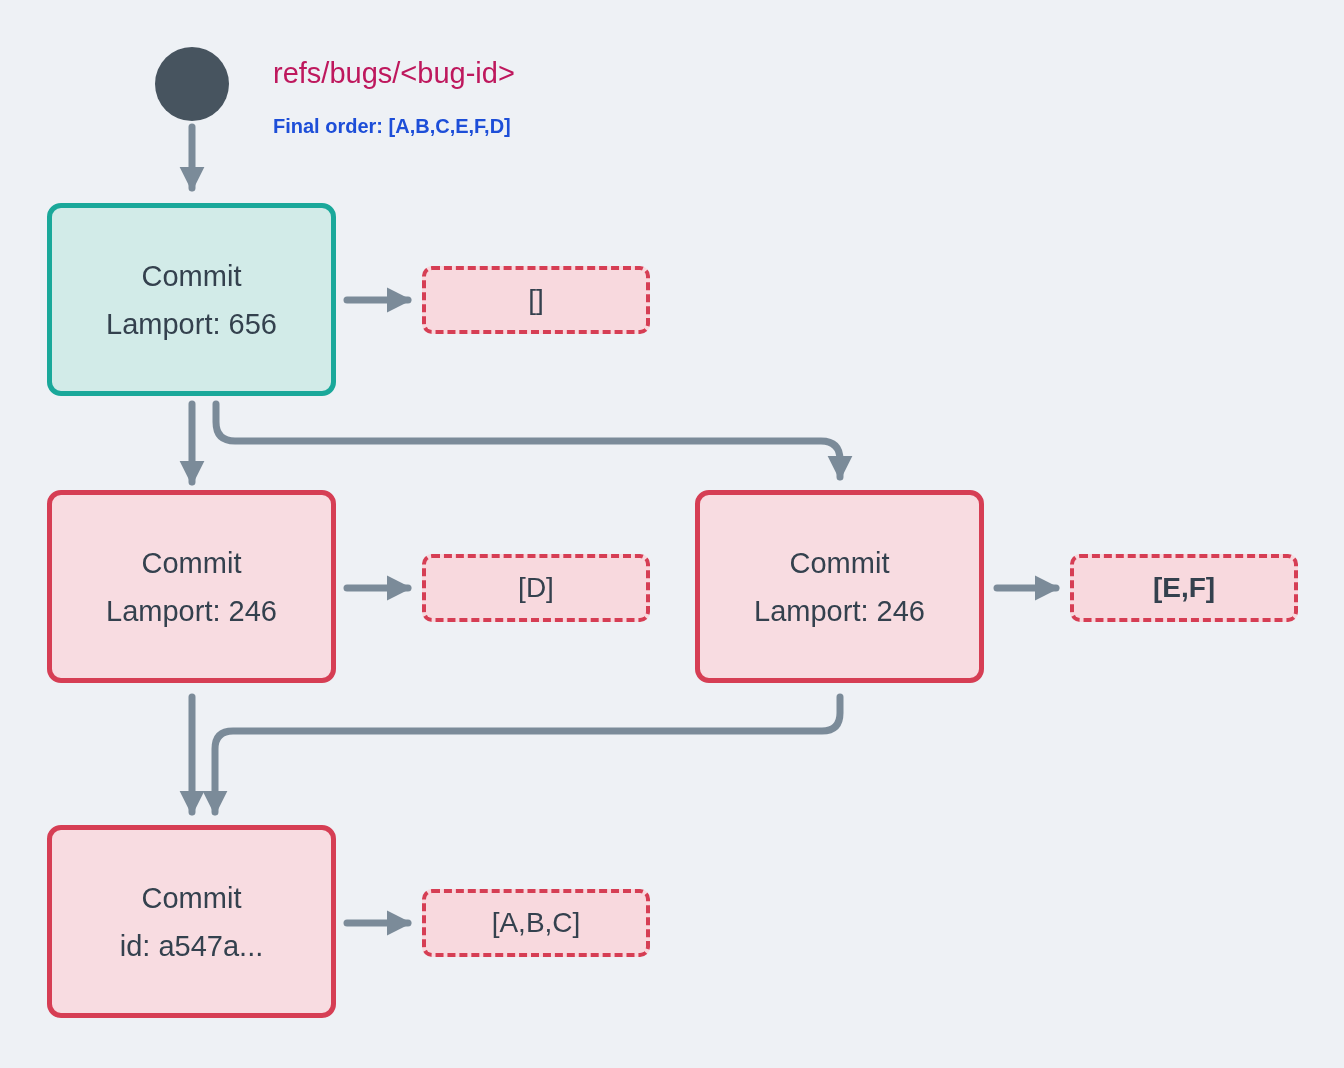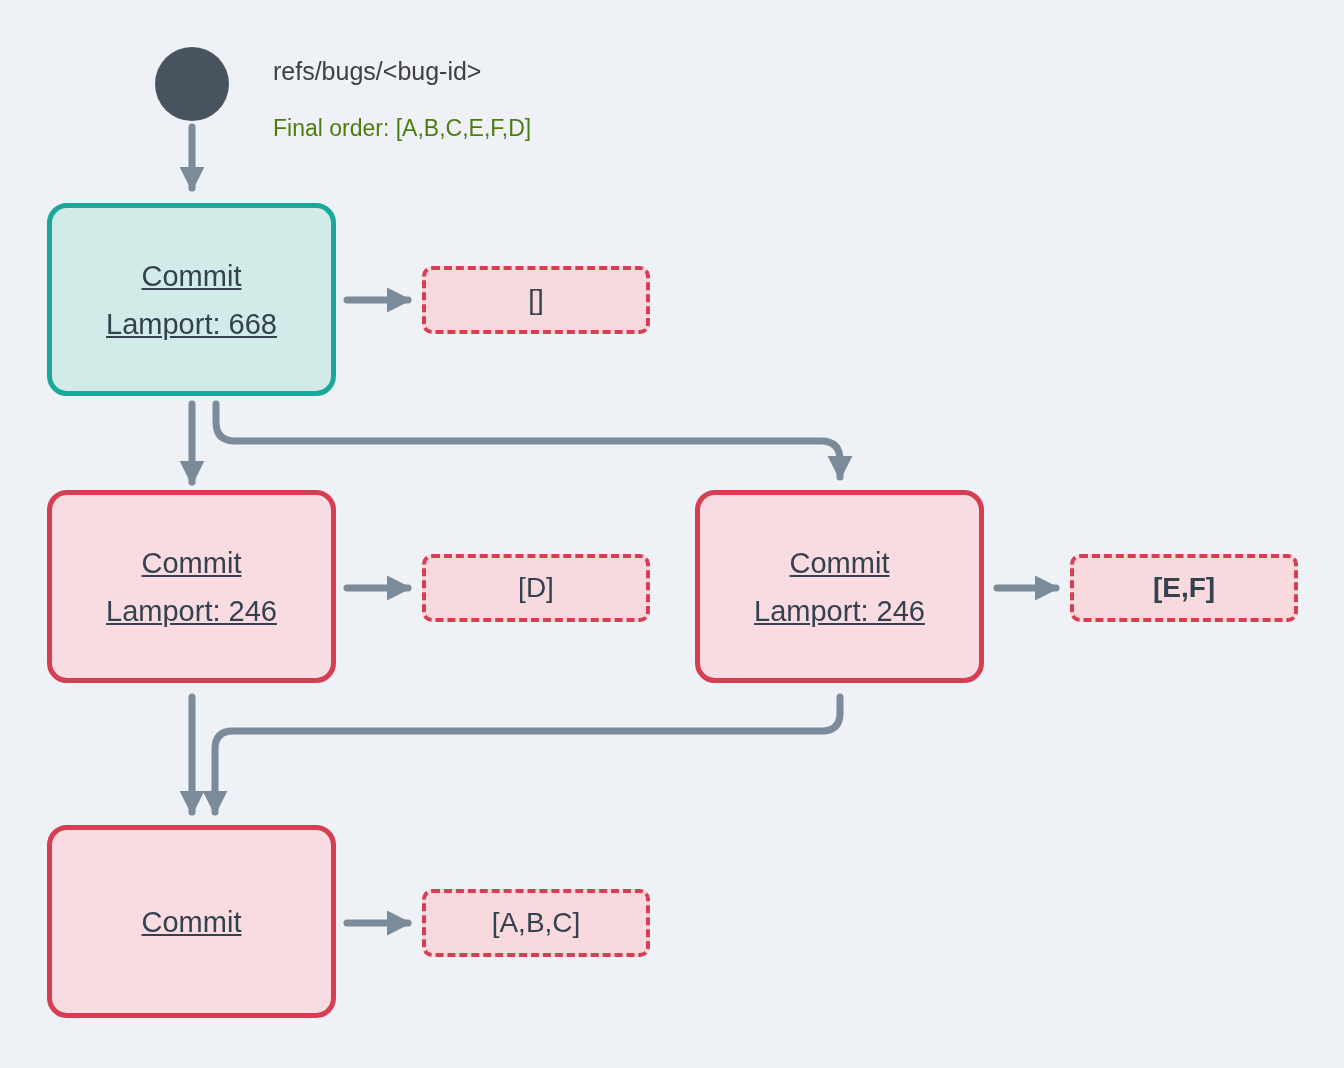--- a/index.html
+++ b/index.html
@@ -35,49 +35,48 @@
     position:absolute;
     left:155px;top:47px;
     width:74px;height:74px;
     border-radius:50%;
     background:var(--ref-circle);
     z-index:2;
   }
   .ref-label{
     position:absolute;
     left:273px;top:57px;
-    font-size:25px;
-    color:#404040;
+    font-size:29px;
+    color:#be185d;
     white-space:nowrap;
     z-index:2;
   }
   .final-order-label{
     position:absolute;
     left:273px;top:115px;
-    font-size:23px;
-    font-weight:normal;
-    color:#4d7c0f;
+    font-size:20px;
+    font-weight:bold;
+    color:#1d4ed8;
     white-space:nowrap;
     z-index:2;
   }
   .commit-node{
     position:absolute;
     box-sizing:border-box;
     width:289px;height:193px;
-    border-radius:20px;
+    border-radius:14px;
     display:flex;
     flex-direction:column;
     align-items:center;
     justify-content:center;
     font-size:29px;
     line-height:48px;
     color:var(--text);
     z-index:2;
     text-align:center;
-    text-decoration:underline;
   }
   .commit-node.head{
     background:var(--teal-fill);
     border:5px solid var(--teal-border);
   }
   .commit-node.normal{
     background:var(--red-fill);
     border:5px solid var(--red-border);
   }
   .node-0{left:47px;top:203px;}
@@ -127,34 +126,35 @@
     </g>
   </svg>
 
   <div class="ref-circle"></div>
 
   <div class="ref-label">refs/bugs/&lt;bug-id&gt;</div>
   <div class="final-order-label">Final order: [A,B,C,E,F,D]</div>
 
   <div class="commit-node head node-0">
     <div>Commit</div>
-    <div>Lamport: 668</div>
+    <div>Lamport: 656</div>
   </div>
   <div class="result-box result-0">[]</div>
 
   <div class="commit-node normal node-1">
     <div>Commit</div>
     <div>Lamport: 246</div>
   </div>
   <div class="result-box result-1">[D]</div>
 
   <div class="commit-node normal node-2">
     <div>Commit</div>
     <div>Lamport: 246</div>
   </div>
   <div class="result-box result-2">[E,F]</div>
 
   <div class="commit-node normal node-3">
     <div>Commit</div>
+    <div>id: a547a...</div>
   </div>
   <div class="result-box result-3">[A,B,C]</div>
 
 </div>
 
 </body></html>

